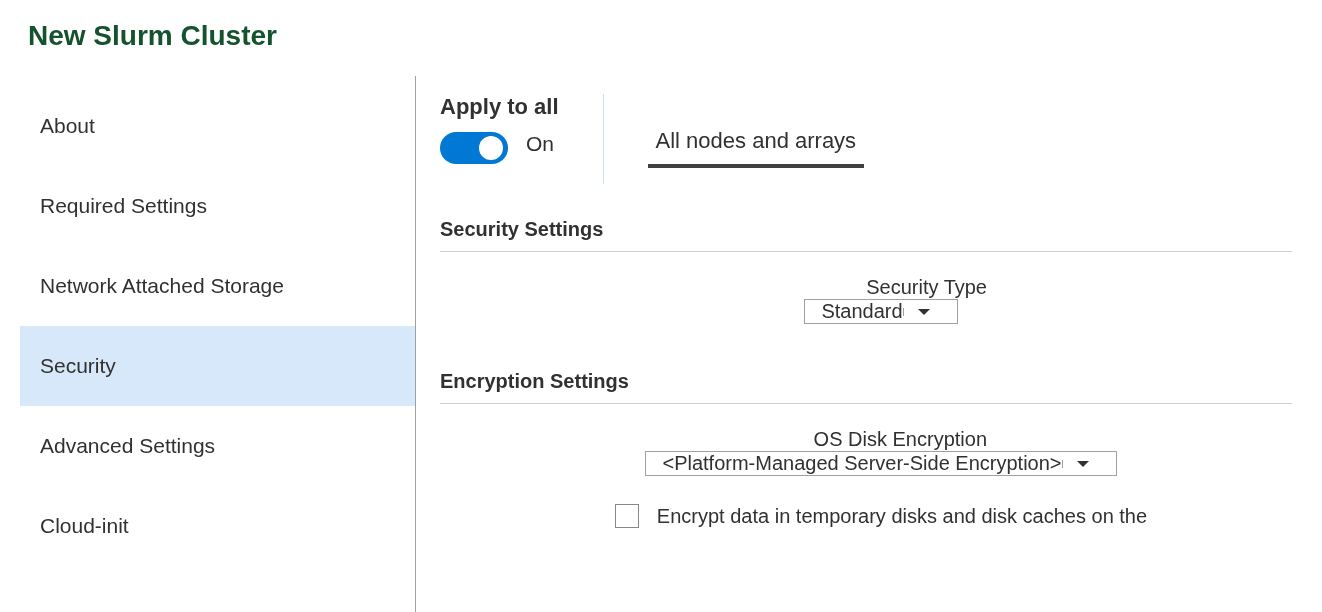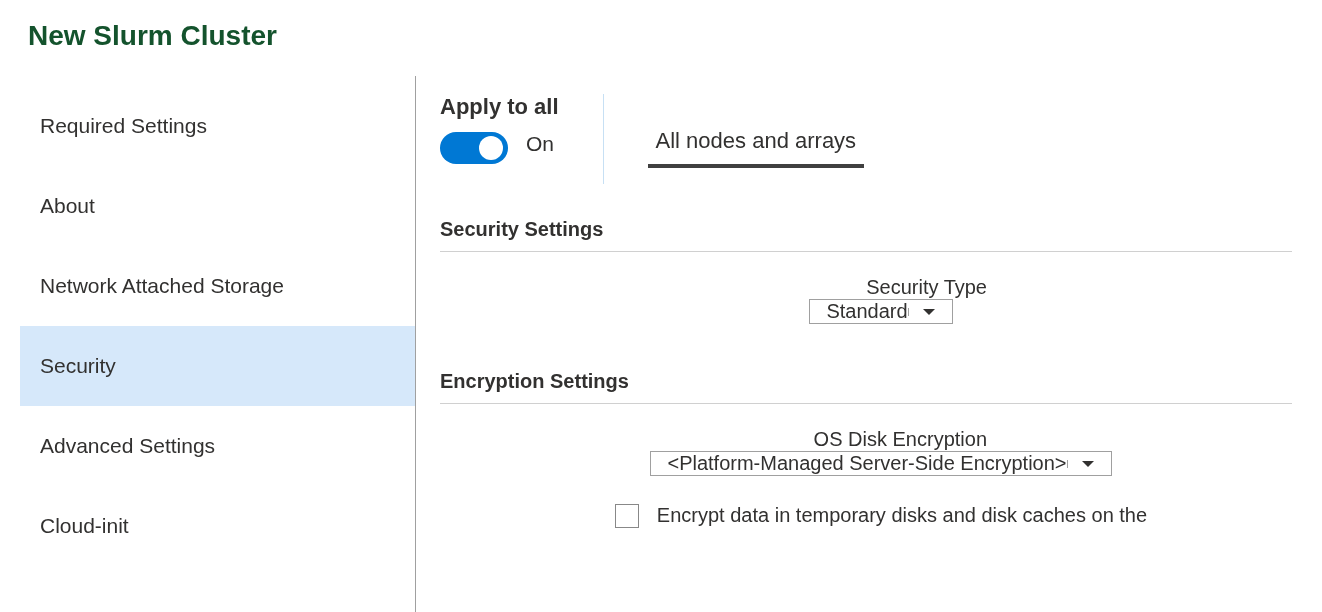--- a/index.html
+++ b/index.html
@@ -122,21 +122,21 @@
       padding-right: 20px;
     }
     .select {
       flex: 1;
       max-width: 600px;
       height: 32px;
       border: 1px solid #a0a0a0;
       display: flex;
       align-items: center;
       justify-content: space-between;
-      padding: 0 2px 0 16px;
+      padding: 0 12px 0 16px;
       font-size: 20px;
       cursor: pointer;
       background: #ffffff;
     }
     .select-value {
       white-space: nowrap;
       overflow: hidden;
       text-overflow: ellipsis;
     }
     .select-arrow {
@@ -146,20 +146,21 @@
       display: flex;
       align-items: center;
       justify-content: center;
     }
     .select-arrow svg {
       width: 14px;
       height: 8px;
     }
     .checkbox-row {
       display: flex;
+      align-items: center;
       flex: 1;
       gap: 18px;
     }
     .checkbox {
       width: 24px;
       height: 24px;
       border: 1px solid #888888;
       background: #ffffff;
       cursor: pointer;
       flex-shrink: 0;
@@ -173,22 +174,22 @@
     }
   </style>
 </head>
 <body>
 
 <h1 class="page-title">New Slurm Cluster</h1>
 
 <div class="layout">
 
   <nav class="sidebar">
+    <div class="sidebar-item">About</div>
     <div class="sidebar-item">Required Settings</div>
-    <div class="sidebar-item">About</div>
     <div class="sidebar-item">Network Attached Storage</div>
     <div class="sidebar-item active">Security</div>
     <div class="sidebar-item">Advanced Settings</div>
     <div class="sidebar-item">Cloud-init</div>
   </nav>
 
   <main class="main">
 
     <div class="top-row">
       <div class="apply-col">

